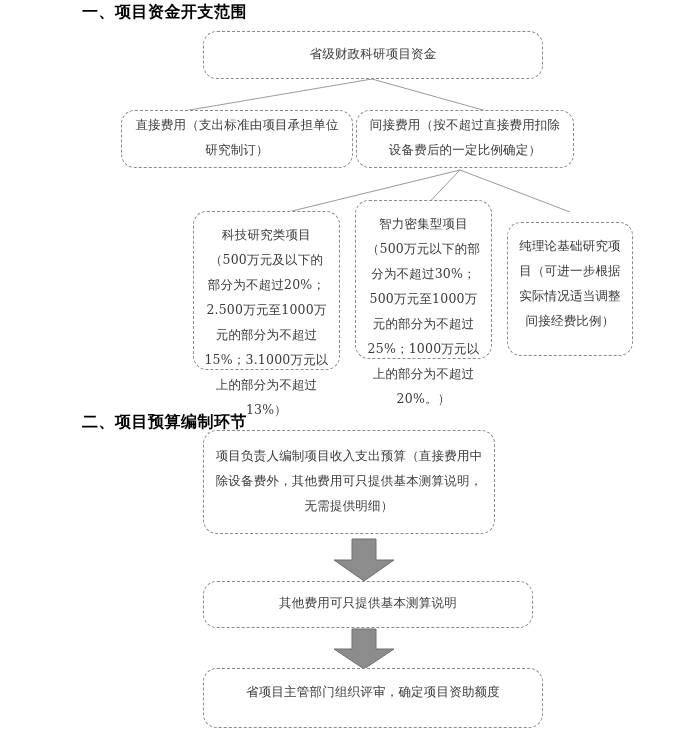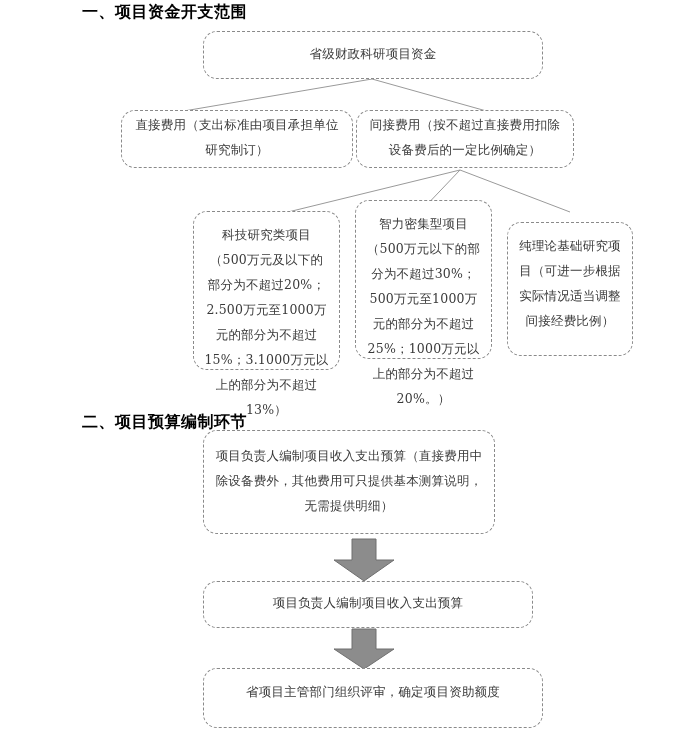--- a/index.html
+++ b/index.html
@@ -124,21 +124,21 @@
   <span class="txt">项目负责人编制项目收入支出预算（直接费用中除设备费外，其他费用可只提供基本测算说明，无需提供明细）</span>
 </div>
 
 <div class="arrow-block" id="arrow-1">
   <svg viewBox="0 0 64 44" xmlns="http://www.w3.org/2000/svg">
     <polygon points="20,1 44,1 44,22 62,22 32,43 2,22 20,22" fill="#8c8c8c" stroke="#6f6f6f" stroke-width="1"></polygon>
   </svg>
 </div>
 
 <div class="node center" id="n-s2-2">
-  <span class="txt">项目负责人编制项目收入支出预算</span>
+  <span class="txt">其他费用可只提供基本测算说明</span>
 </div>
 
 <div class="arrow-block" id="arrow-2">
   <svg viewBox="0 0 64 42" xmlns="http://www.w3.org/2000/svg">
     <polygon points="20,1 44,1 44,21 62,21 32,41 2,21 20,21" fill="#8c8c8c" stroke="#6f6f6f" stroke-width="1"></polygon>
   </svg>
 </div>
 
 <div class="node" id="n-s2-3">
   <span class="txt">省项目主管部门组织评审，确定项目资助额度</span>

